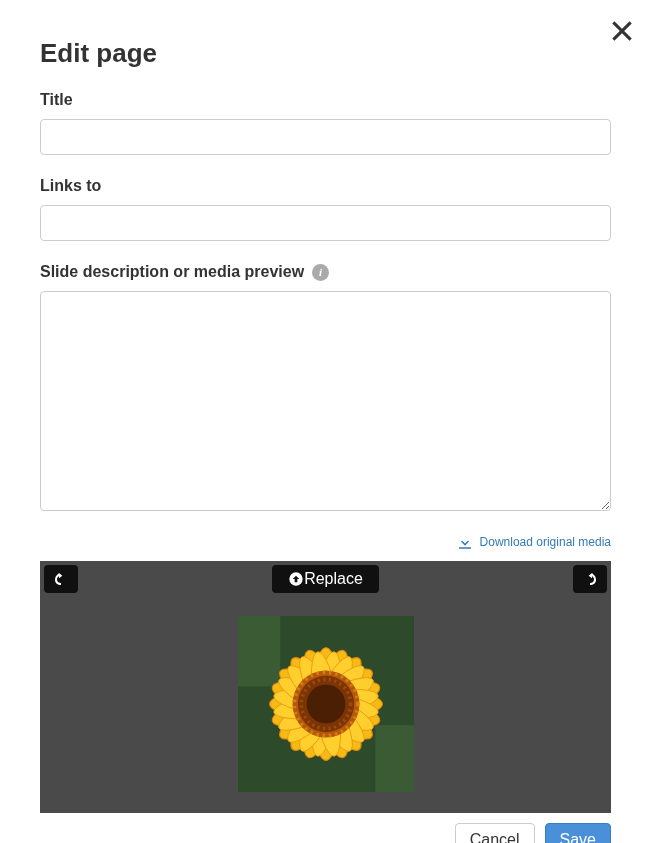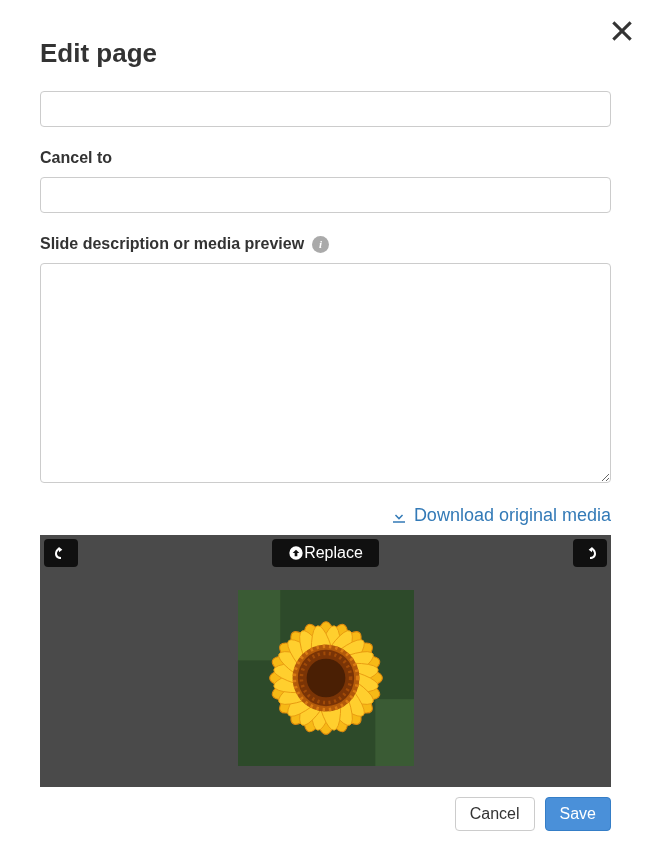--- a/index.html
+++ b/index.html
@@ -7,21 +7,21 @@
   .modal{padding:16px 40px 20px 40px;width:100%}
   .close-x{position:absolute;top:18px;right:16px;cursor:pointer;color:#333;font-weight:bold}
   .close-x svg{width:26px;height:26px;stroke:#333;stroke-width:2.8}
   h1.title{font-size:26px;font-weight:700;color:#333;margin-top:22px;margin-bottom:22px}
   .field{margin-bottom:22px}
   .field-label{font-weight:700;font-size:16px;color:#333;margin-bottom:10px;display:flex;align-items:center;gap:8px}
   .info-icon{display:inline-flex;align-items:center;justify-content:center;width:17px;height:17px;border-radius:50%;background:#aaa;color:#fff;font-family:Georgia,serif;font-weight:bold;font-style:italic;font-size:11px;line-height:1}
   .text-input{width:100%;height:36px;border:1px solid #ccc;border-radius:4px;padding:6px 10px;font-size:15px;color:#333;background:#fff}
   .textarea{width:100%;height:220px;border:1px solid #ccc;border-radius:4px;padding:8px 10px;font-size:15px;color:#333;resize:both;background:#fff}
   .download-row{text-align:right;margin-top:-4px;margin-bottom:6px}
-  .download-link{color:#337ab7;text-decoration:none;font-size:18px;display:inline-flex;align-items:center;gap:6px}
+  .download-link{color:#337ab7;text-decoration:none;font-size:12px;display:inline-flex;align-items:center;gap:6px}
   .download-link svg{width:18px;height:18px;fill:#337ab7}
   .media-box{background:#4a4a4a;width:100%;height:252px;position:relative;display:flex;align-items:center;justify-content:center}
   .media-toolbar{position:absolute;top:4px;left:4px;right:4px;display:flex;justify-content:space-between;align-items:flex-start;gap:6px}
   .toolbar-center{display:flex;justify-content:center;flex:1}
   .pill-btn{background:rgba(0,0,0,0.78);color:#fff;font-size:16px;padding:5px 16px;border-radius:4px;border:none;display:inline-flex;align-items:center;cursor:pointer}
   .corner-btn{background:rgba(0,0,0,0.78);color:#fff;width:34px;height:28px;border-radius:4px;border:none;display:inline-flex;align-items:center;justify-content:center;cursor:pointer}
   .corner-btn svg{width:16px;height:16px;fill:#fff}
   .pill-btn svg{width:16px;height:16px;fill:#fff}
   .media-thumb{width:176px;height:176px;margin-top:34px;overflow:hidden;position:relative}
   .sunflower{width:100%;height:100%;display:block}
@@ -37,25 +37,26 @@
       <line x1="4" y1="4" x2="20" y2="20"></line>
       <line x1="20" y1="4" x2="4" y2="20"></line>
     </svg>
 </div>
 
 <div class="modal">
 
   <h1 class="title">Edit page</h1>
 
   <div class="field">
+    <div class="field-label">Title</div>
     <input type="text" class="text-input" value="" style="">
   </div>
 
   <div class="field">
-    <div class="field-label">Cancel to</div>
+    <div class="field-label">Links to</div>
     <input type="text" class="text-input" value="" style="">
   </div>
 
   <div class="field">
     <div class="field-label">
       <span>Slide description or media preview</span>
       <span class="info-icon">i</span>
     </div>
     <textarea class="textarea" style=""></textarea>
   </div>

